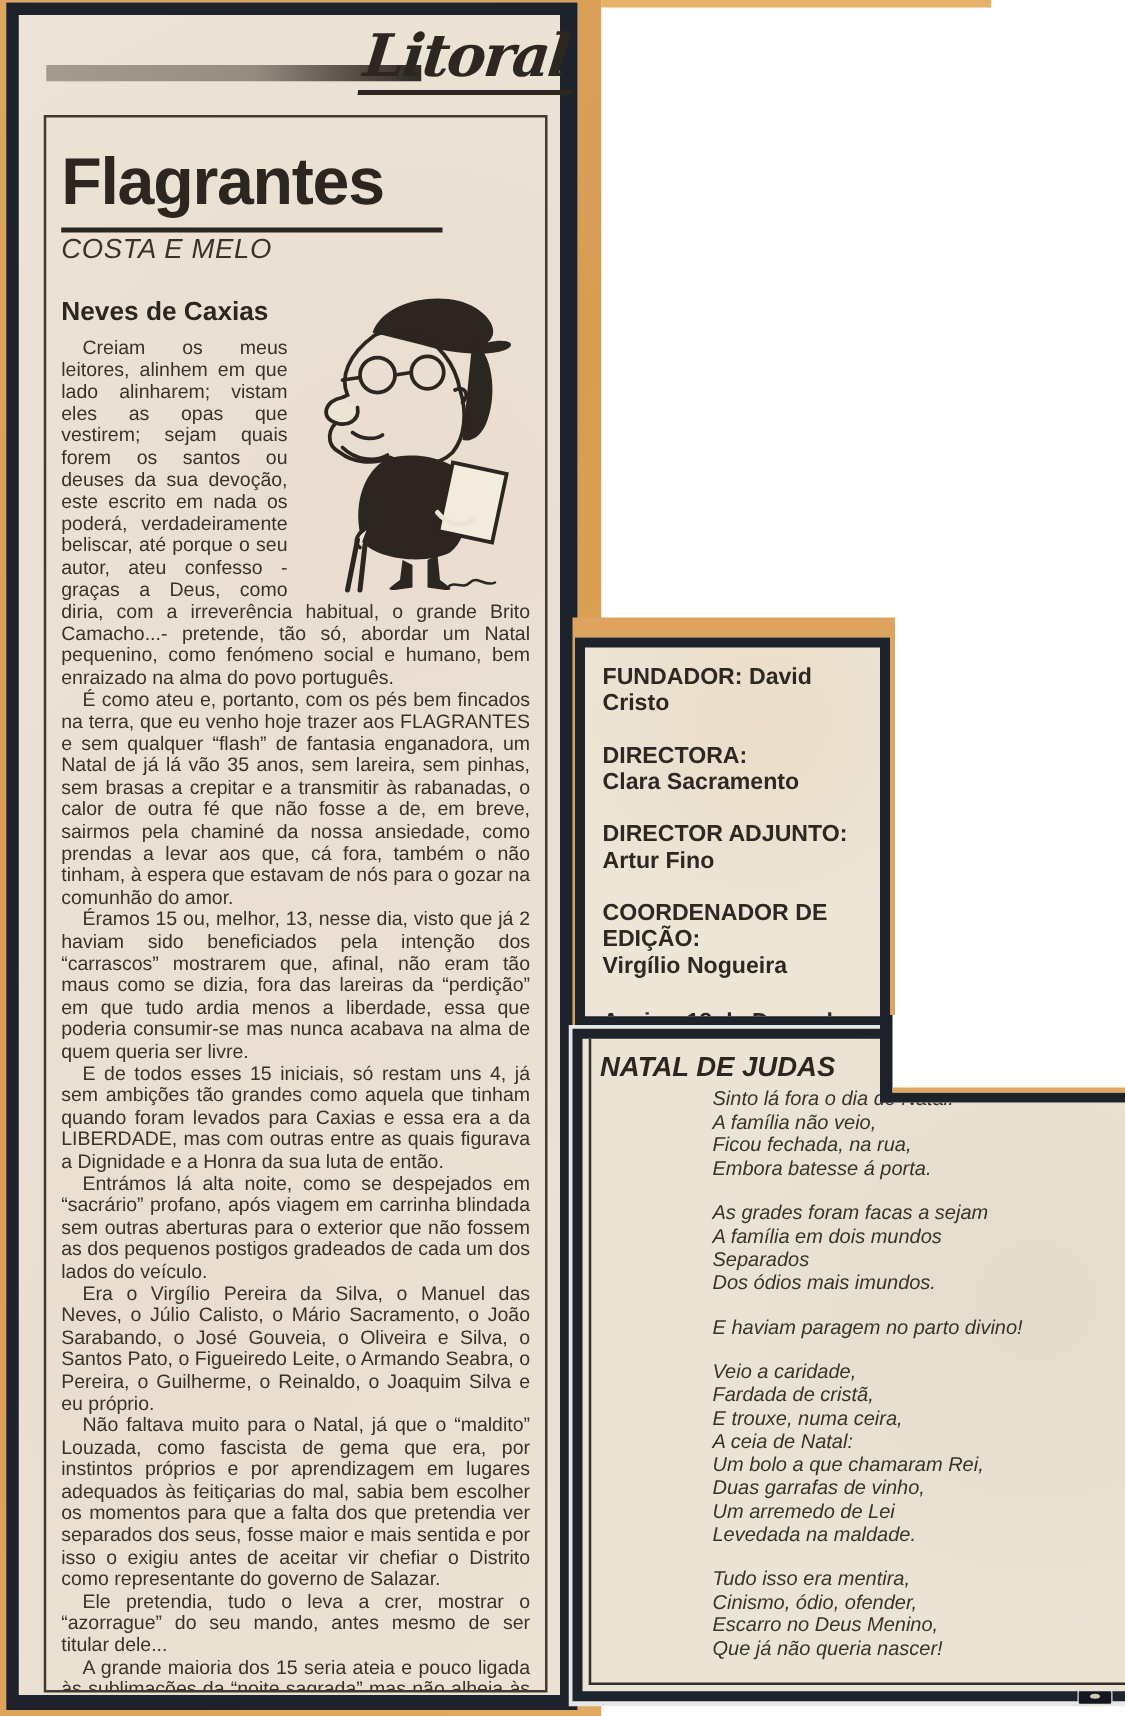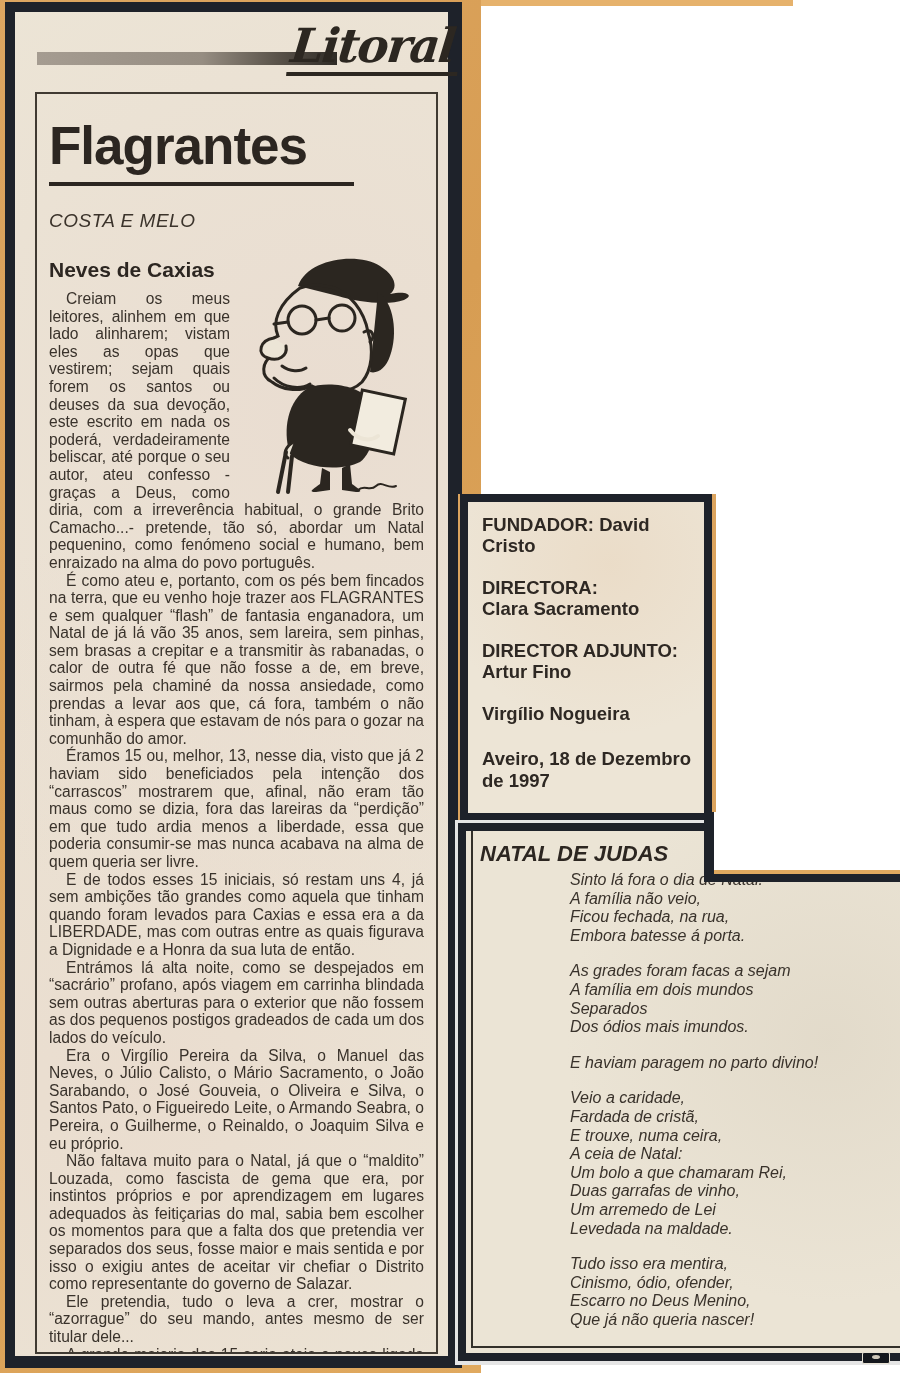--- a/index.html
+++ b/index.html
@@ -29,29 +29,29 @@
   .litoral-logo{position:absolute;right:-12px;top:8px;
     font-family:"DejaVu Serif", serif;font-style:italic;font-weight:bold;
     font-size:47px;letter-spacing:-2px;color:#2c2721;transform:skewX(-6deg);
     border-bottom:4px solid #2c2721;line-height:1.1;padding:0 6px 0 2px;}
   .article-box{position:absolute;left:20px;top:80px;right:10px;bottom:2px;
     border:2px solid #403a32;box-sizing:border-box;overflow:hidden;
     padding:23px 12px 4px 12px;}
   .article-title{font-size:53px;font-weight:bold;letter-spacing:-1px;
     color:#2c2621;line-height:1.0;margin:2px 0 0 0;}
   .title-rule{width:305px;height:4px;background:#2c2621;margin-top:10px;}
-  .article-byline{font-style:italic;font-size:19px;color:#3b332b;margin-top:24px;letter-spacing:.5px;}
+  .article-byline{font-style:italic;font-size:22px;color:#3b332b;margin-top:0;letter-spacing:.5px;}
   .article-flow{margin-top:26px;}
   .cartoon-float{float:right;width:190px;height:252px;margin:-14px -4px 4px 8px;}
   .section-heading{font-size:21px;font-weight:bold;color:#2c2621;margin:0 0 8px 0;}
   .article-paragraph{font-size:15.6px;line-height:17.6px;text-align:justify;
     text-indent:17px;color:#39322b;}
   
   .info-wrap{position:absolute;left:458px;top:494px;width:258px;height:332px;
-    box-sizing:border-box;background:#dca45e;padding:0 4px 5px 2px;}
+    box-sizing:border-box;background:#dca45e;padding:16px 4px 5px 2px;}
   .info-frame{width:100%;height:100%;box-sizing:border-box;border:8px solid #1e222a;
     background:
       radial-gradient(circle at 60% 20%, rgba(220,170,120,.15), rgba(0,0,0,0) 60%),
       #ede5d6;
     padding:12px 6px 6px 14px;overflow:hidden;}
   .info-row{margin-bottom:21px;font-size:18.5px;font-weight:bold;color:#2e2823;line-height:21px;}
   .info-dateline{margin-top:24px;font-size:18.5px;font-weight:bold;color:#2e2823;line-height:22px;}
   
   .poem-wrap{position:absolute;left:455px;top:820px;width:506px;height:545px;
     box-sizing:border-box;background:#e5e5e5;padding:3px 4px 4px 3px;font-style:italic;}
@@ -152,20 +152,21 @@
     </div>
     <div class="info-row">
       <div>DIRECTORA:</div>
       <div>Clara Sacramento</div>
     </div>
     <div class="info-row">
       <div>DIRECTOR ADJUNTO:</div>
       <div>Artur Fino</div>
     </div>
     <div class="info-row">
+      <div>COORDENADOR DE EDIÇÃO:</div>
       <div>Virgílio Nogueira</div>
     </div>
     <div class="info-dateline">
       <div>Aveiro, 18 de Dezembro de 1997</div>
 
     </div>
   </div>
 </div>
 
 <div class="poem-wrap">

